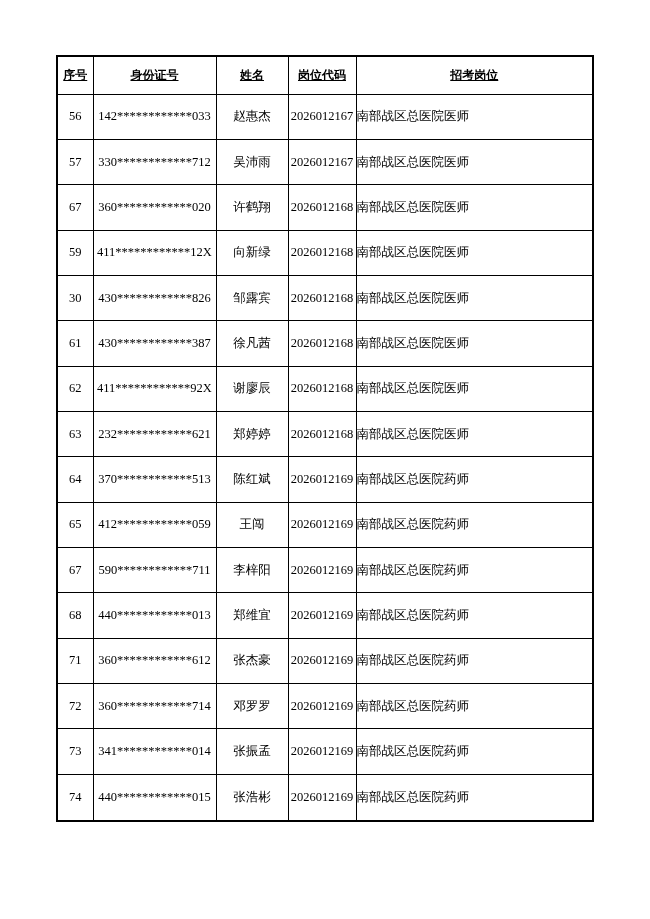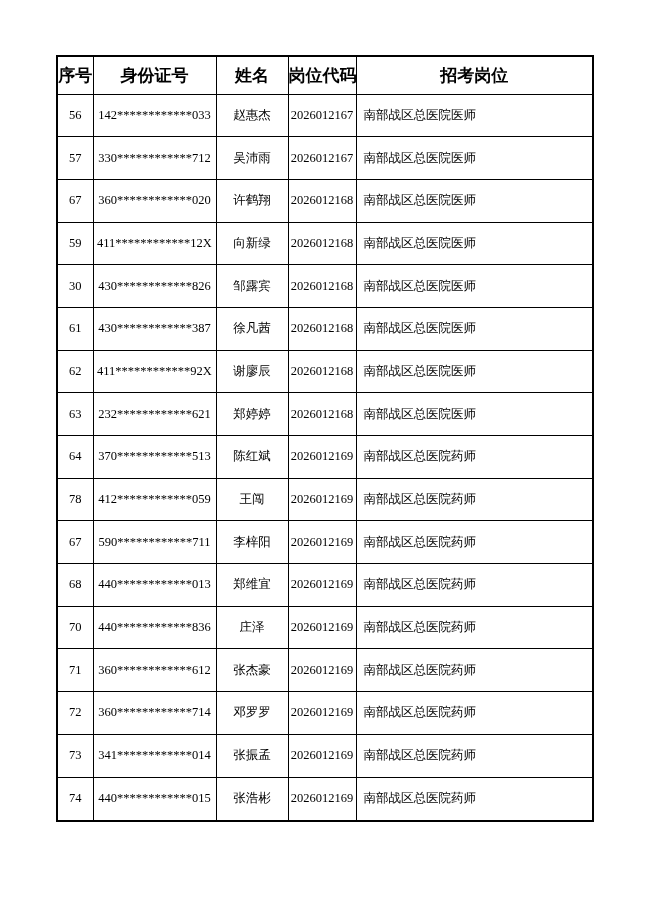--- a/index.html
+++ b/index.html
@@ -35,25 +35,26 @@
     font-size: 12.5px;
     white-space: nowrap;
     overflow: hidden;
     color: #000000;
   }
   table.roster thead tr {
     height: 38px;
   }
   table.roster th {
     font-weight: bold;
-    font-size: 17px;
+    font-size: 12px;
+    text-decoration: underline;
   }
   table.roster td.pos {
     text-align: left;
-    padding-left: 7px;
+    padding-left: 0;
   }
 </style>
 </head>
 <body>
 
 <div class="page">
   <table class="roster">
     <colgroup>
       <col style="width:36px">
       <col style="width:123px">
@@ -128,44 +129,37 @@
           <td class="pos">南部战区总医院医师</td>
         </tr>
         <tr>
           <td>64</td>
           <td>370************513</td>
           <td>陈红斌</td>
           <td>2026012169</td>
           <td class="pos">南部战区总医院药师</td>
         </tr>
         <tr>
-          <td>78</td>
+          <td>65</td>
           <td>412************059</td>
           <td>王闯</td>
           <td>2026012169</td>
           <td class="pos">南部战区总医院药师</td>
         </tr>
         <tr>
           <td>67</td>
           <td>590************711</td>
           <td>李梓阳</td>
           <td>2026012169</td>
           <td class="pos">南部战区总医院药师</td>
         </tr>
         <tr>
           <td>68</td>
           <td>440************013</td>
           <td>郑维宜</td>
-          <td>2026012169</td>
-          <td class="pos">南部战区总医院药师</td>
-        </tr>
-        <tr>
-          <td>70</td>
-          <td>440************836</td>
-          <td>庄泽</td>
           <td>2026012169</td>
           <td class="pos">南部战区总医院药师</td>
         </tr>
         <tr>
           <td>71</td>
           <td>360************612</td>
           <td>张杰豪</td>
           <td>2026012169</td>
           <td class="pos">南部战区总医院药师</td>
         </tr>

